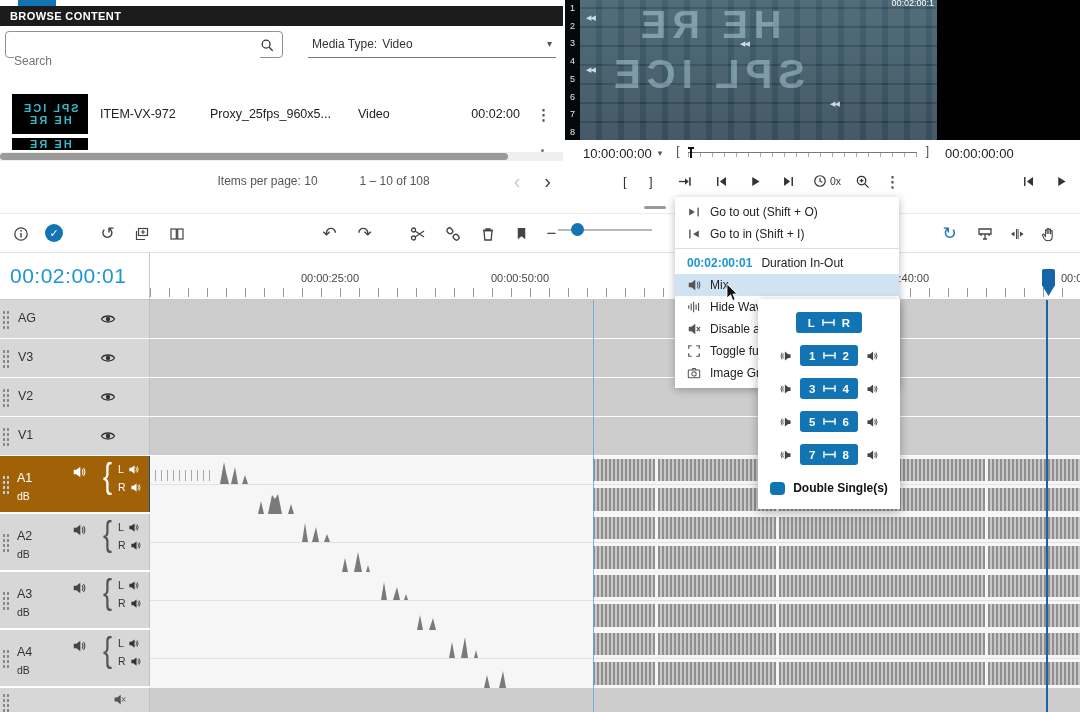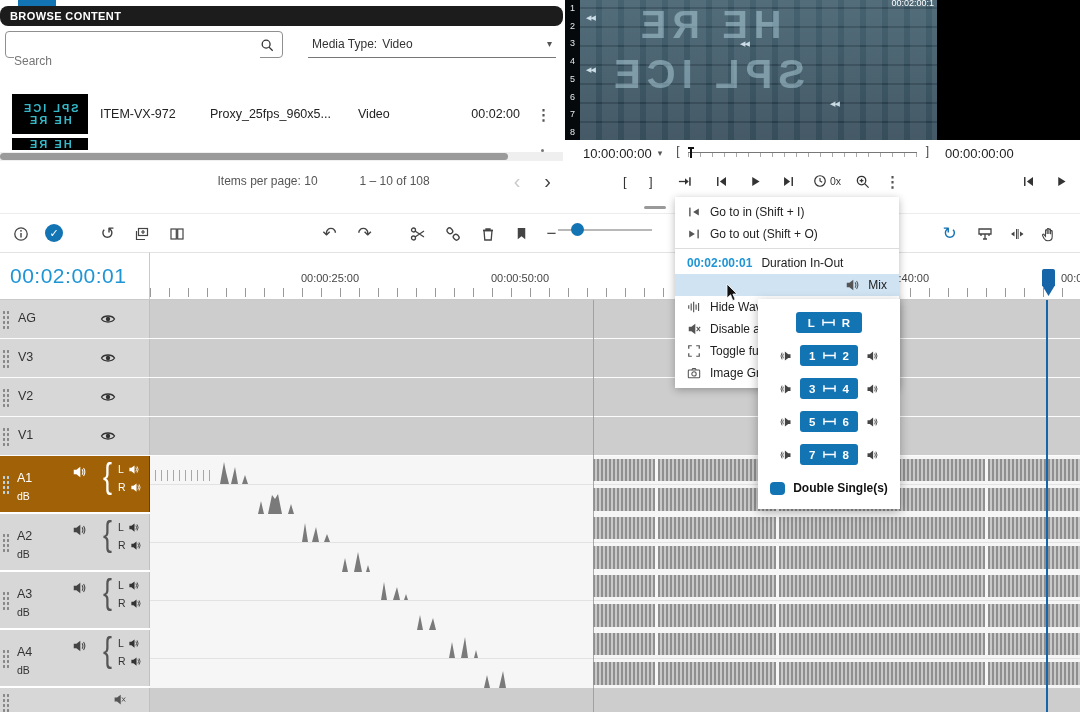--- a/index.html
+++ b/index.html
@@ -7,21 +7,21 @@
   .app { position:relative; width:1080px; height:712px; overflow:hidden; background:#fff; }
 
   
   .ic { display:inline-block; vertical-align:middle; }
   .glyph { display:inline-block; line-height:1; }
 
   
   .browse { position:absolute; left:0; top:0; width:563px; height:200px; background:#fff; }
   .tab-accent { position:absolute; left:18px; top:0; width:38px; height:6px; background:#1374b4; }
   .browse-header { position:absolute; left:0; top:6px; right:0; height:20px; background:#1c1c1c; color:#fff;
-    font-size:11px; font-weight:bold; letter-spacing:.4px; display:flex; align-items:center; padding-left:10px;border-radius:8px; }
+    font-size:11px; font-weight:bold; letter-spacing:.4px; display:flex; align-items:center; padding-left:10px; }
   .search-box { position:absolute; left:5px; top:31px; width:278px; height:27px; border:1px solid #8f8f8f;
     border-radius:4px; display:flex; align-items:center; padding:0 8px; }
   .search-box input { border:none; outline:none; flex:1; font-size:12px; color:#444; font-family:inherit;margin-top:32px; }
   .media-type { position:absolute; left:308px; top:31px; width:248px; height:27px; border-bottom:1px solid #777;
     display:flex; align-items:center; gap:5px; font-size:12px; color:#333; padding:0 4px; }
   .media-type .caret { margin-left:auto; color:#555; font-size:10px; }
   .thead { position:absolute; left:0; top:62px; width:563px; height:30px; background:#dcdcdc; border-bottom:1px solid #c2c2c2;
     display:flex; align-items:center; font-size:11px; font-weight:bold; color:#3a3a3a; }
   .col-thumb { width:88px; padding-left:12px; } .col-id { width:122px; } .col-title { width:148px; }
   .col-type { width:100px; } .col-dur { width:62px; overflow:hidden; white-space:nowrap; }
@@ -146,21 +146,21 @@
   .pspk { position:absolute; left:113px; top:5px; color:#555; }
   .marker-line { position:absolute; left:593px; top:300px; height:412px; width:1px; background:rgba(90,167,214,.8); z-index:4; }
   .playhead-line { position:absolute; left:1046px; top:300px; height:412px; width:2px; background:#1565a8; z-index:5; }
 
   
   .ctx-menu { position:absolute; left:675px; top:197px; width:224px; background:#fff; z-index:20; padding:4px 0;
     box-shadow:0 2px 8px rgba(0,0,0,.28); }
   .mi { height:22px; display:flex; align-items:center; gap:9px; padding:0 12px; font-size:12px; color:#222;
     white-space:nowrap; overflow:hidden; }
   .mi .ic { color:#555; flex:none; }
-  .mi.hl { background:#cfe3f3;justify-content:flex-end; }
+  .mi.hl { background:#cfe3f3; }
   .mi .tc-blue { color:#1e95d4; font-weight:bold; }
   .msep { height:1px; background:#ddd; margin:3px 0; }
 
   
   .mix-panel { position:absolute; left:758px; top:299px; width:142px; background:#fff; z-index:21;
     box-shadow:0 3px 10px rgba(0,0,0,.3); padding:13px 8px 14px; display:flex; flex-direction:column; gap:12px; align-items:center; }
   .pair-row { display:flex; align-items:center; justify-content:center; gap:8px; width:100%; }
   .pair-btn { min-width:58px; height:21px; background:#1374b4; color:#fff; border-radius:3px; display:flex;
     align-items:center; justify-content:center; gap:5px; font-size:11.5px; font-weight:bold; padding:0 7px; }
   .pair-btn.wide { min-width:66px; }
@@ -769,29 +769,29 @@
       <div class="pcontent"></div>
     </div>
   </div>
 
   <div class="marker-line"></div>
   <div class="playhead-line"></div>
 
   <div class="ctx-menu">
     <div class="mi">
       <svg class="ic" width="14" height="14">
-          <use href="#i-goin"></use>
-        </svg>
-      <span>Go to in (Shift + I)</span>
+          <use href="#i-goout"></use>
+        </svg>
+      <span>Go to out (Shift + O)</span>
     </div>
     <div class="mi">
       <svg class="ic" width="14" height="14">
-          <use href="#i-goout"></use>
-        </svg>
-      <span>Go to out (Shift + O)</span>
+          <use href="#i-goin"></use>
+        </svg>
+      <span>Go to in (Shift + I)</span>
     </div>
     <div class="msep"></div>
     <div class="mi">
       <span class="tc-blue">00:02:00:01</span>
       <span>Duration In-Out</span>
     </div>
     <div class="mi hl">
       <svg class="ic" width="14" height="14">
           <use href="#i-speaker"></use>
         </svg>

